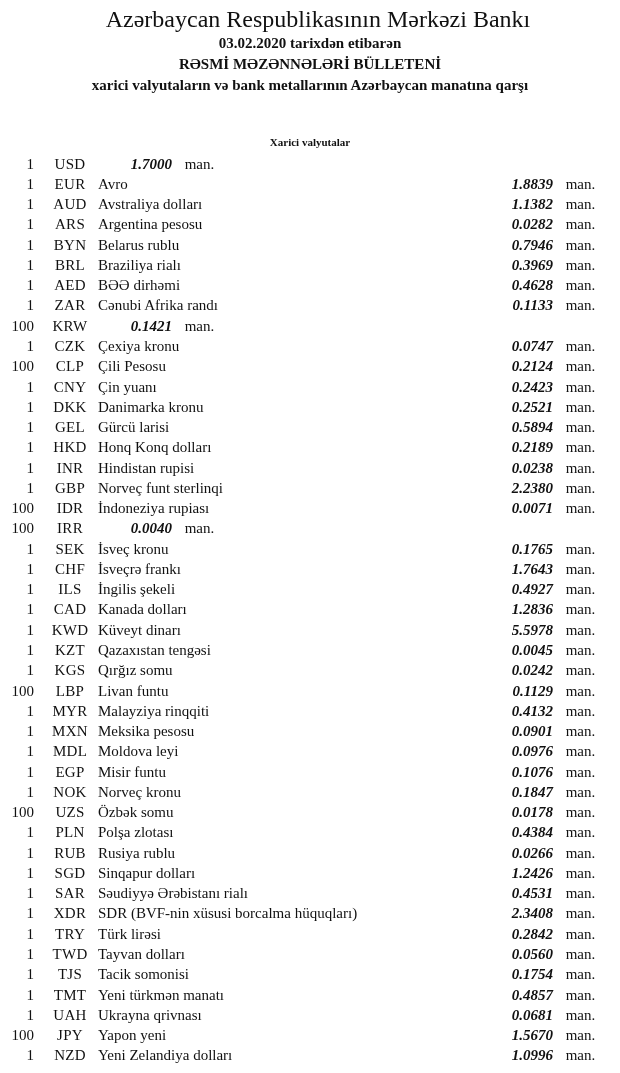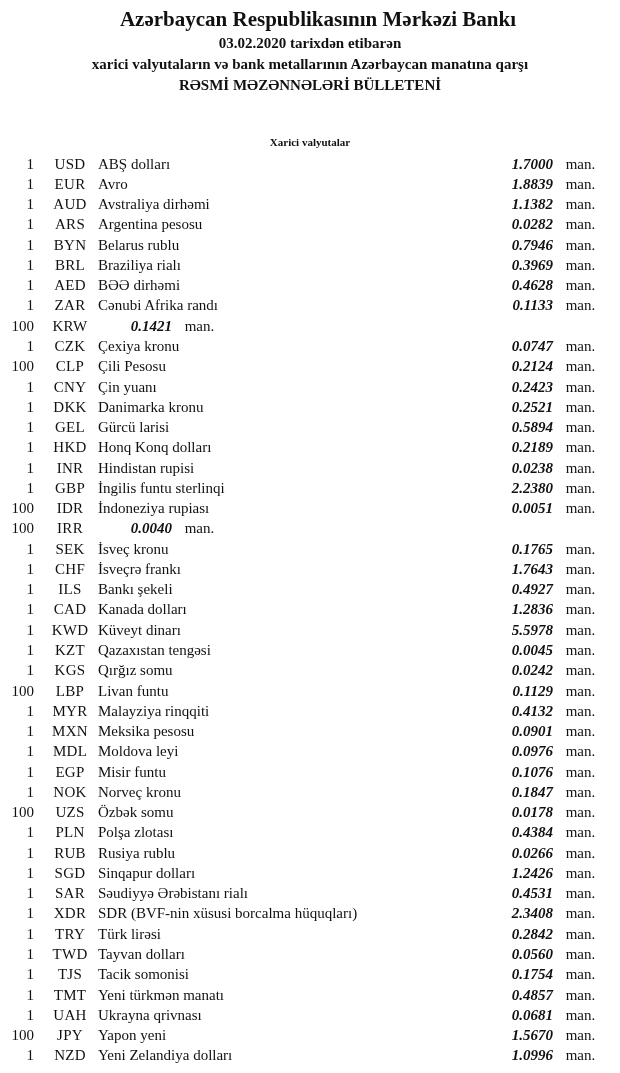--- a/index.html
+++ b/index.html
@@ -16,22 +16,22 @@
   .page {
     width: 620px;
     height: 1073px;
     background: #ffffff;
   }
   .header {
     text-align: center;
     padding-top: 5px;
   }
   .bank-title {
-    font-size: 21px;
-    font-weight: 700;
+    font-size: 24px;
+    font-weight: 400;
     line-height: 28px;
     padding-left: 16px;
   }
   .subline {
     font-size: 15px;
     font-weight: 700;
     line-height: 21px;
   }
   .section-title {
     margin-top: 36px;
@@ -82,45 +82,44 @@
     flex-shrink: 0;
   }
 </style>
 </head>
 <body>
 
 <div class="page">
   <div class="header">
     <div class="bank-title">Azərbaycan Respublikasının Mərkəzi Bankı</div>
     <div class="subline">03.02.2020 tarixdən etibarən</div>
+    <div class="subline">RƏSMİ MƏZƏNNƏLƏRİ BÜLLETENİ</div>
     <div class="subline">xarici valyutaların və bank metallarının Azərbaycan manatına qarşı</div>
-    <div class="subline">RƏSMİ MƏZƏNNƏLƏRİ BÜLLETENİ</div>
   </div>
 
   <div class="section-title">Xarici valyutalar</div>
 
   <div class="table" id="rates-table">
       <div class="row">
         <span class="qty">1</span>
         <span class="code">USD</span>
-        <span class="name">ABŞ dolları</span>
         <span class="rate">1.7000</span>
         <span class="unit">man.</span>
       </div>
       <div class="row">
         <span class="qty">1</span>
         <span class="code">EUR</span>
         <span class="name">Avro</span>
         <span class="rate">1.8839</span>
         <span class="unit">man.</span>
       </div>
       <div class="row">
         <span class="qty">1</span>
         <span class="code">AUD</span>
-        <span class="name">Avstraliya dirhəmi</span>
+        <span class="name">Avstraliya dolları</span>
         <span class="rate">1.1382</span>
         <span class="unit">man.</span>
       </div>
       <div class="row">
         <span class="qty">1</span>
         <span class="code">ARS</span>
         <span class="name">Argentina pesosu</span>
         <span class="rate">0.0282</span>
         <span class="unit">man.</span>
       </div>
@@ -203,29 +202,29 @@
       <div class="row">
         <span class="qty">1</span>
         <span class="code">INR</span>
         <span class="name">Hindistan rupisi</span>
         <span class="rate">0.0238</span>
         <span class="unit">man.</span>
       </div>
       <div class="row">
         <span class="qty">1</span>
         <span class="code">GBP</span>
-        <span class="name">İngilis funtu sterlinqi</span>
+        <span class="name">Norveç funt sterlinqi</span>
         <span class="rate">2.2380</span>
         <span class="unit">man.</span>
       </div>
       <div class="row">
         <span class="qty">100</span>
         <span class="code">IDR</span>
         <span class="name">İndoneziya rupiası</span>
-        <span class="rate">0.0051</span>
+        <span class="rate">0.0071</span>
         <span class="unit">man.</span>
       </div>
       <div class="row">
         <span class="qty">100</span>
         <span class="code">IRR</span>
         <span class="rate">0.0040</span>
         <span class="unit">man.</span>
       </div>
       <div class="row">
         <span class="qty">1</span>
@@ -237,21 +236,21 @@
       <div class="row">
         <span class="qty">1</span>
         <span class="code">CHF</span>
         <span class="name">İsveçrə frankı</span>
         <span class="rate">1.7643</span>
         <span class="unit">man.</span>
       </div>
       <div class="row">
         <span class="qty">1</span>
         <span class="code">ILS</span>
-        <span class="name">Bankı şekeli</span>
+        <span class="name">İngilis şekeli</span>
         <span class="rate">0.4927</span>
         <span class="unit">man.</span>
       </div>
       <div class="row">
         <span class="qty">1</span>
         <span class="code">CAD</span>
         <span class="name">Kanada dolları</span>
         <span class="rate">1.2836</span>
         <span class="unit">man.</span>
       </div>

